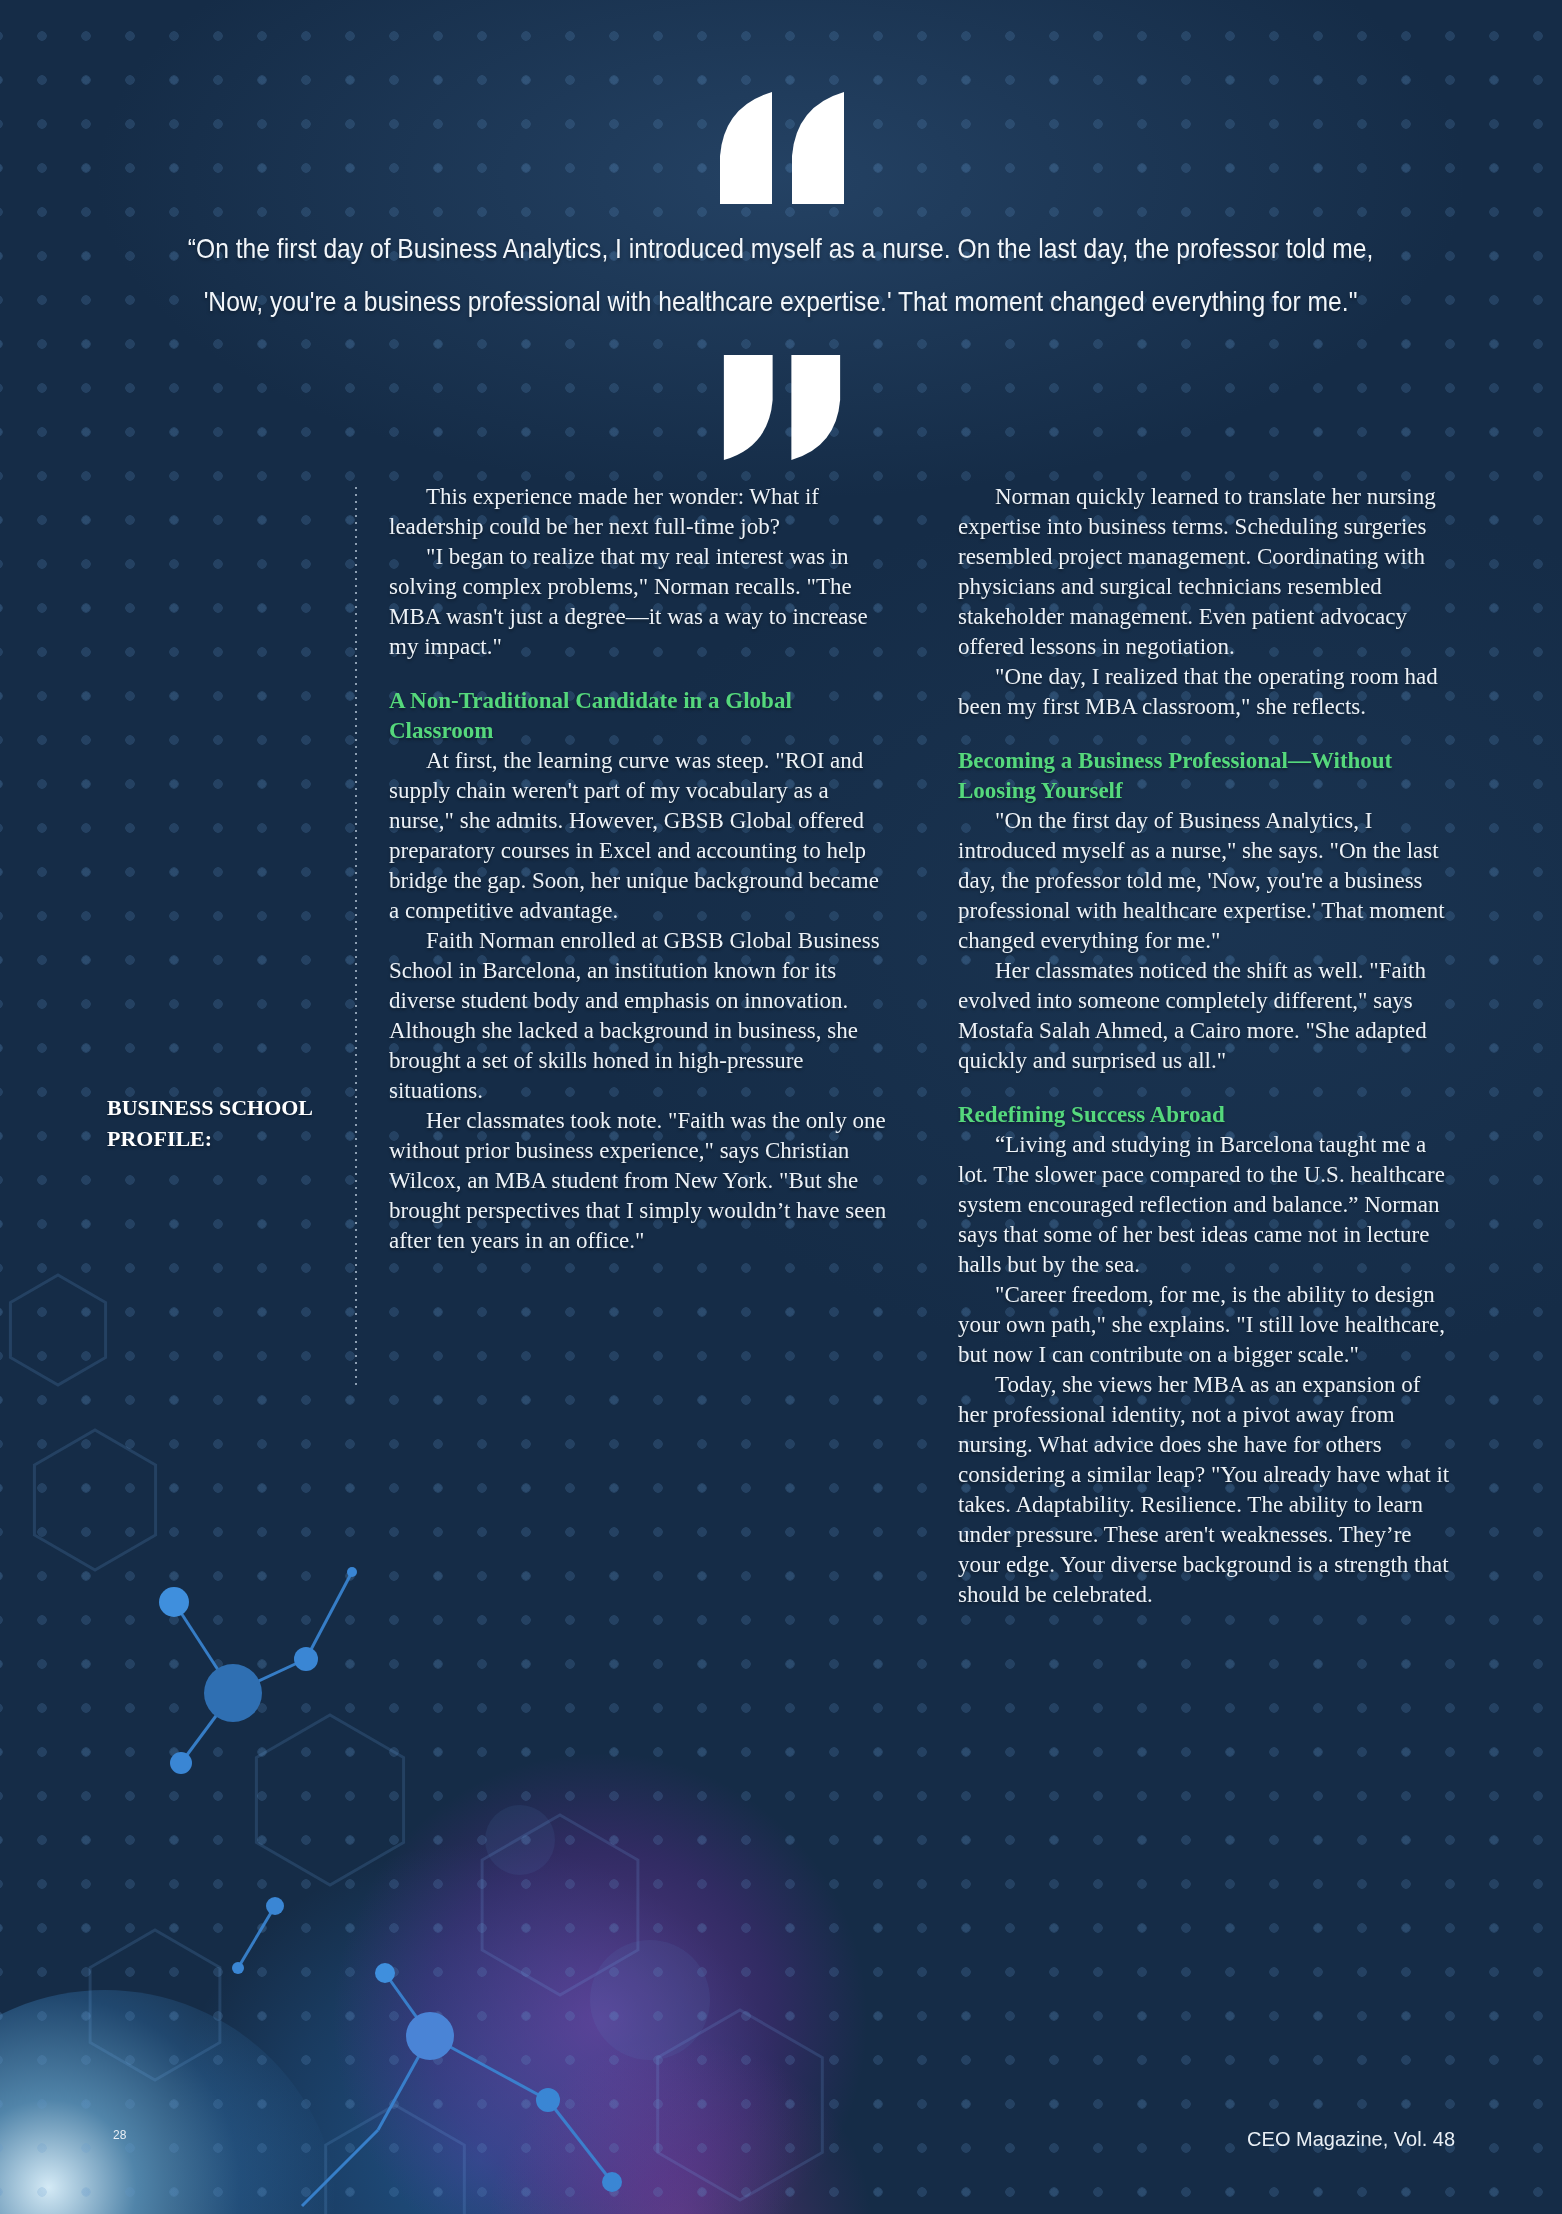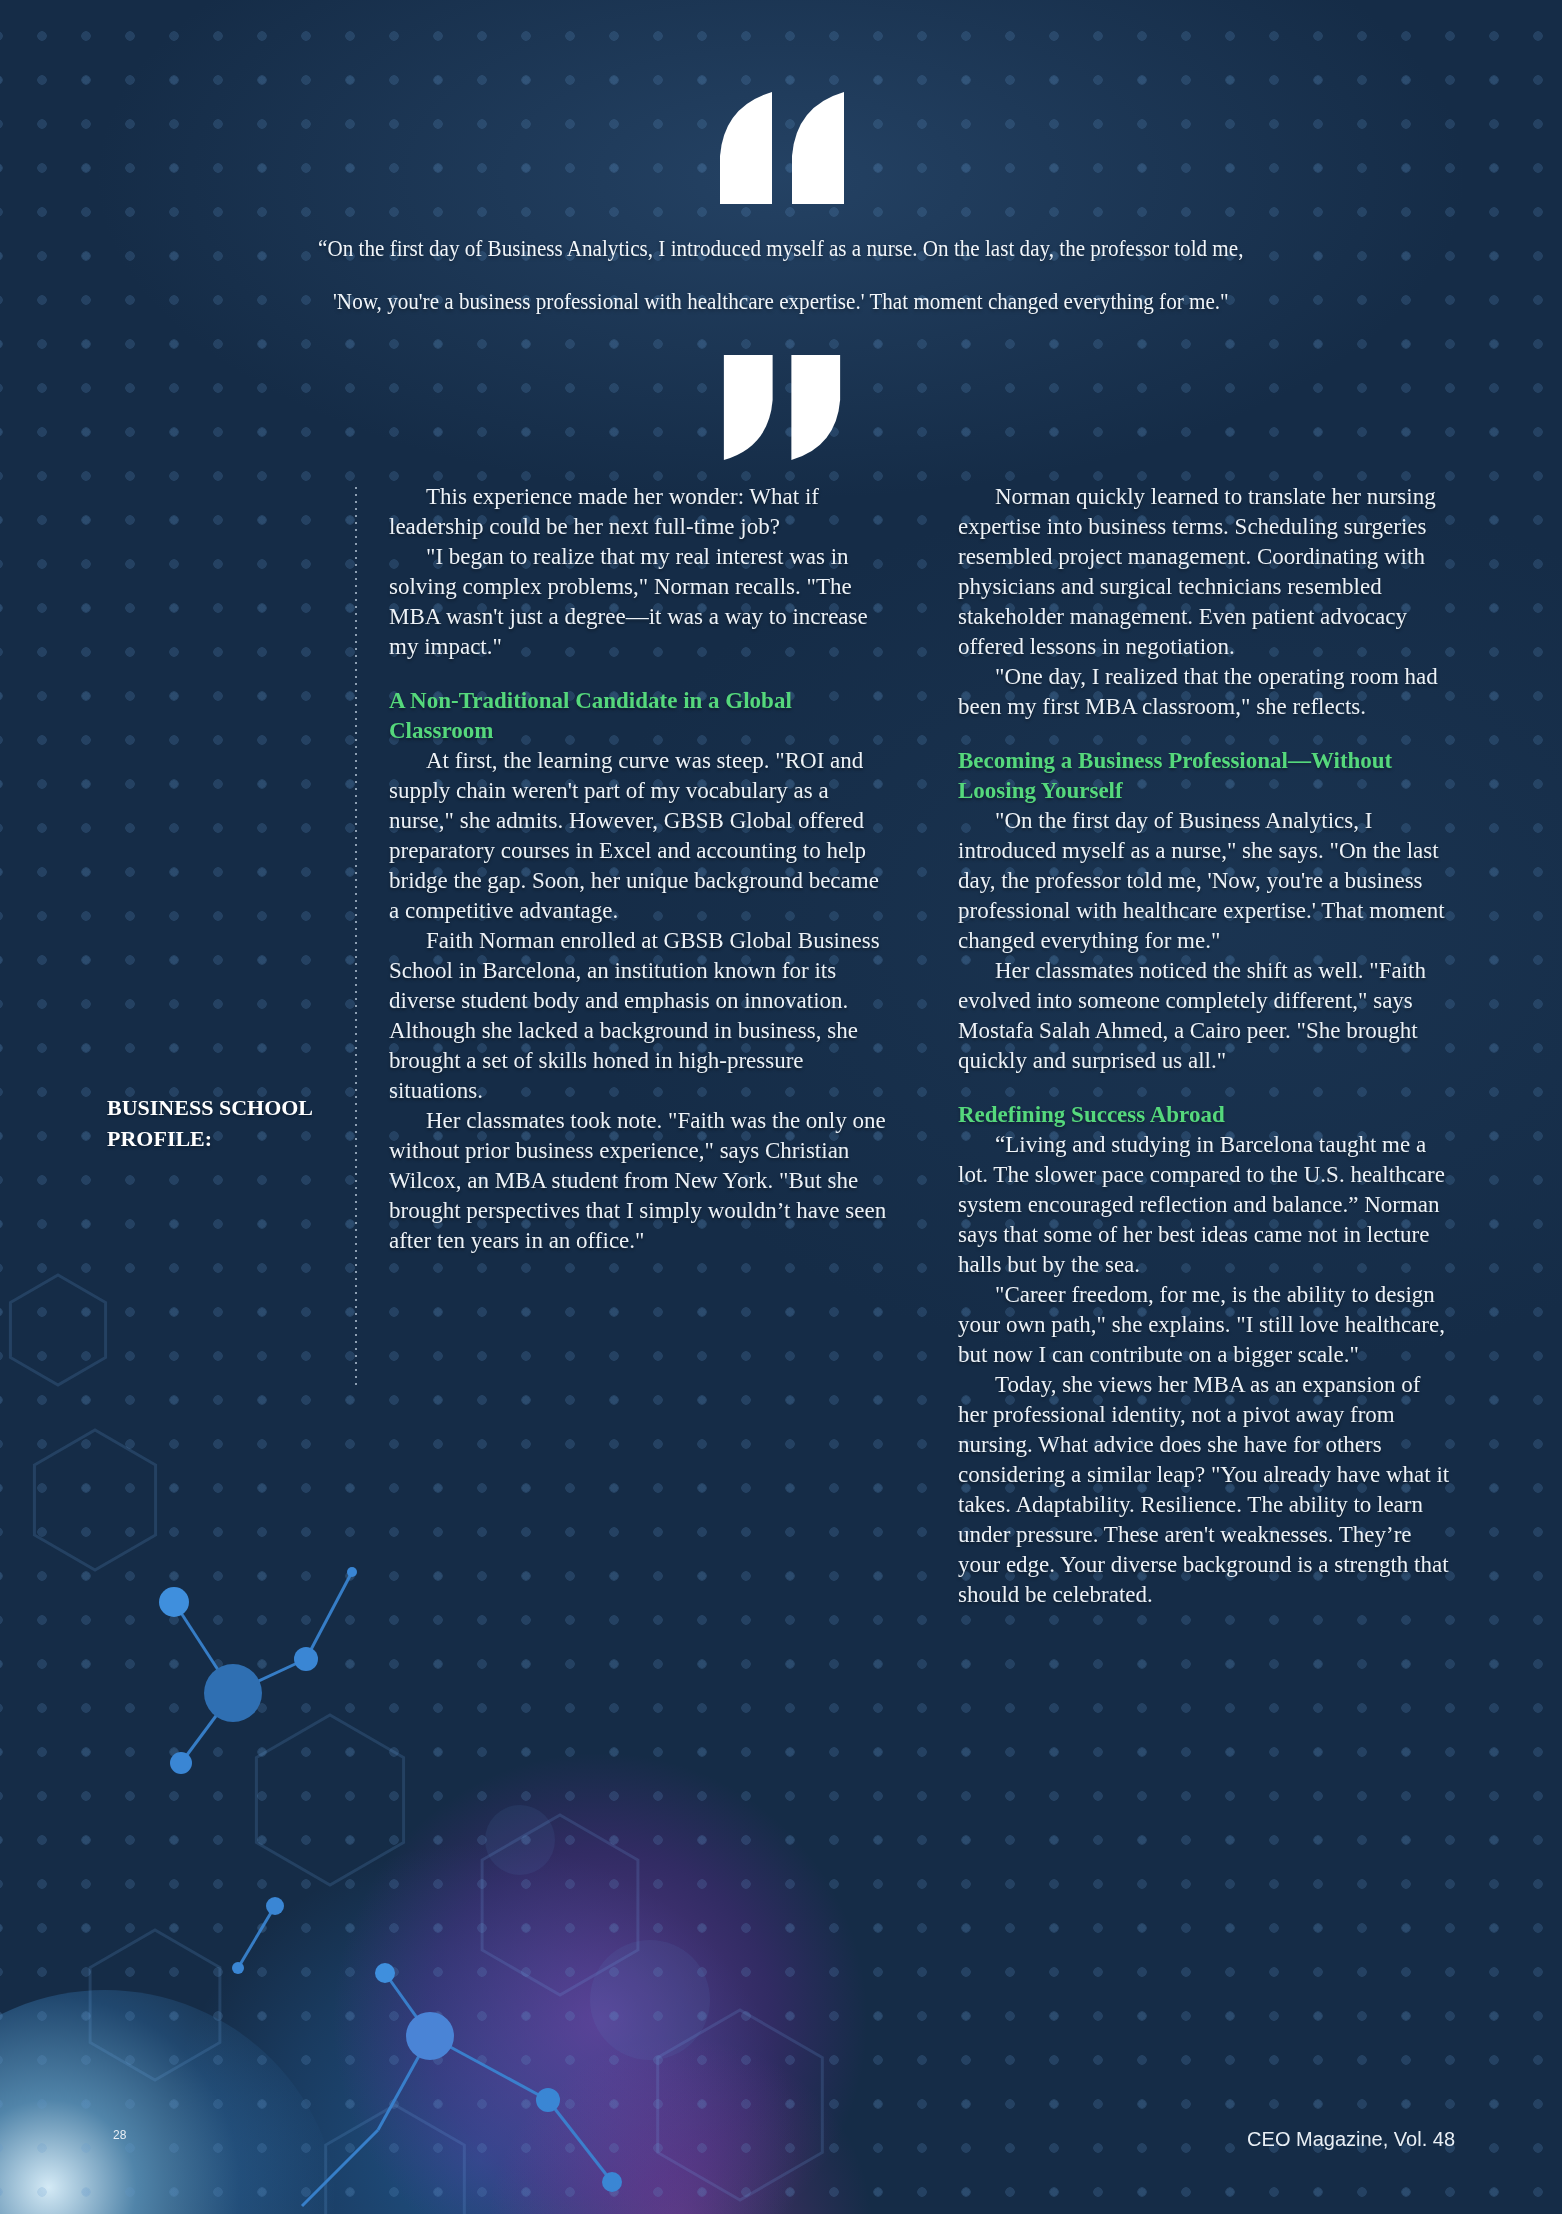--- a/index.html
+++ b/index.html
@@ -27,21 +27,21 @@
       radial-gradient(circle, rgba(98,152,205,0.20) 0 4.5px, transparent 5px),
       radial-gradient(circle, rgba(98,152,205,0.11) 0 3.5px, transparent 4px);
     background-size:44px 44px, 88px 88px;
     background-position:20px 14px, 42px 36px;}
   .decor-svg{position:absolute;left:0;top:0;z-index:2;pointer-events:none;}
   
   .bigquote{position:absolute;z-index:3;}
   
   .pullquote{position:absolute;left:0;top:222px;width:1562px;z-index:3;
     text-align:center;color:#f2f6fa;
-    font-family:Liberation Serif, serif;font-size:24px;line-height:53px;
+    font-family:Liberation Sans, sans-serif;font-size:28px;line-height:53px;
     text-shadow:0 2px 4px rgba(0,0,0,0.35);}
   .pullquote .ln{display:inline-block;transform:scaleX(0.88);transform-origin:50% 50%;white-space:nowrap;}
   
   .col{position:absolute;top:482px;z-index:3;color:#edf2f7;
     font-size:23px;line-height:30px;text-shadow:0 2px 3px rgba(0,0,0,0.40);}
   .col-left{left:389px;width:502px;}
   .col-right{left:958px;width:492px;}
   .col-p{margin:0;text-indent:37px;}
   .col-h{margin:24px 0 0 0;font-size:23px;line-height:30px;font-weight:700;color:#55d87c;text-shadow:0 2px 3px rgba(0,0,0,0.35);}
   
@@ -141,21 +141,21 @@
       <h3 class="col-h">A Non-Traditional Candidate in a Global Classroom</h3>
       <p class="col-p">At first, the learning curve was steep. "ROI and supply chain weren't part of my vocabulary as a nurse," she admits. However, GBSB Global offered preparatory courses in Excel and accounting to help bridge the gap. Soon, her unique background became a competitive advantage.</p>
       <p class="col-p">Faith Norman enrolled at GBSB Global Business School in Barcelona, an institution known for its diverse student body and emphasis on innovation. Although she lacked a background in business, she brought a set of skills honed in high-pressure situations.</p>
       <p class="col-p">Her classmates took note. "Faith was the only one without prior business experience," says Christian Wilcox, an MBA student from New York. "But she brought perspectives that I simply wouldn’t have seen after ten years in an office."</p>
     </div>
   <div class="col col-right">
       <p class="col-p">Norman quickly learned to translate her nursing expertise into business terms. Scheduling surgeries resembled project management. Coordinating with physicians and surgical technicians resembled stakeholder management. Even patient advocacy offered lessons in negotiation.</p>
       <p class="col-p">"One day, I realized that the operating room had been my first MBA classroom," she reflects.</p>
       <h3 class="col-h">Becoming a Business Professional—Without Loosing Yourself</h3>
       <p class="col-p">"On the first day of Business Analytics, I introduced myself as a nurse," she says. "On the last day, the professor told me, 'Now, you're a business professional with healthcare expertise.' That moment changed everything for me."</p>
-      <p class="col-p">Her classmates noticed the shift as well. "Faith evolved into someone completely different," says Mostafa Salah Ahmed, a Cairo peer. "She brought quickly and surprised us all."</p>
+      <p class="col-p">Her classmates noticed the shift as well. "Faith evolved into someone completely different," says Mostafa Salah Ahmed, a Cairo more. "She adapted quickly and surprised us all."</p>
       <h3 class="col-h" style="">Redefining Success Abroad</h3>
       <p class="col-p">“Living and studying in Barcelona taught me a lot. The slower pace compared to the U.S. healthcare system encouraged reflection and balance.” Norman says that some of her best ideas came not in lecture halls but by the sea.</p>
       <p class="col-p">"Career freedom, for me, is the ability to design your own path," she explains. "I still love healthcare, but now I can contribute on a bigger scale."</p>
       <p class="col-p">Today, she views her MBA as an expansion of her professional identity, not a pivot away from nursing. What advice does she have for others considering a similar leap? "You already have what it takes. Adaptability. Resilience. The ability to learn under pressure. These aren't weaknesses. They’re your edge. Your diverse background is a strength that should be celebrated.</p>
     </div>
 
   <div class="footer-left">28</div>
   <div class="footer-right">CEO Magazine, Vol. 48</div>
 
 </div>

